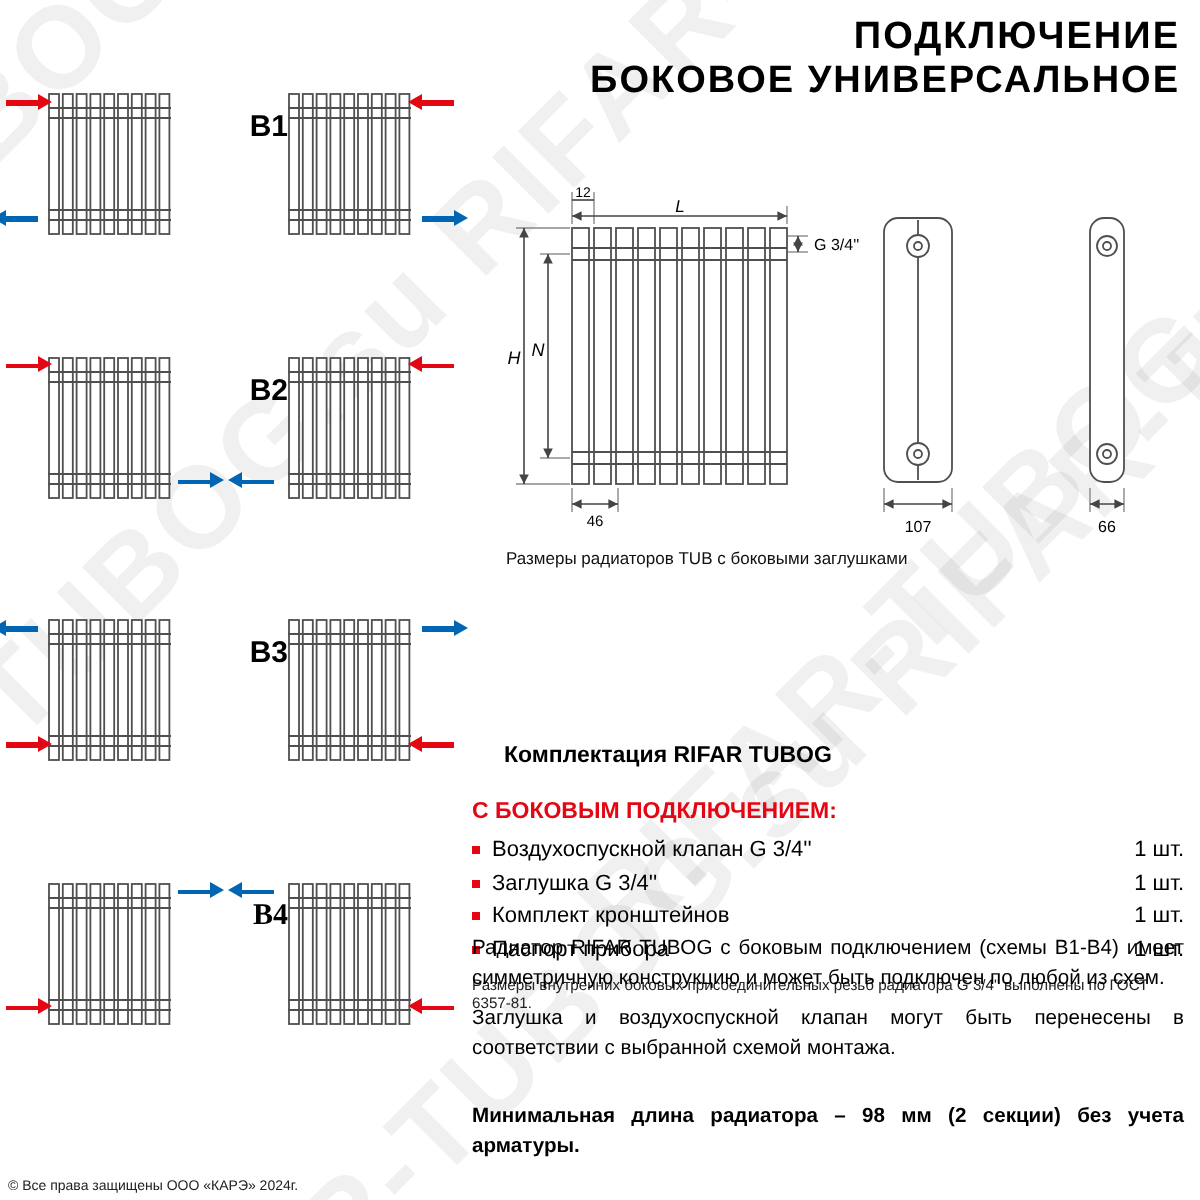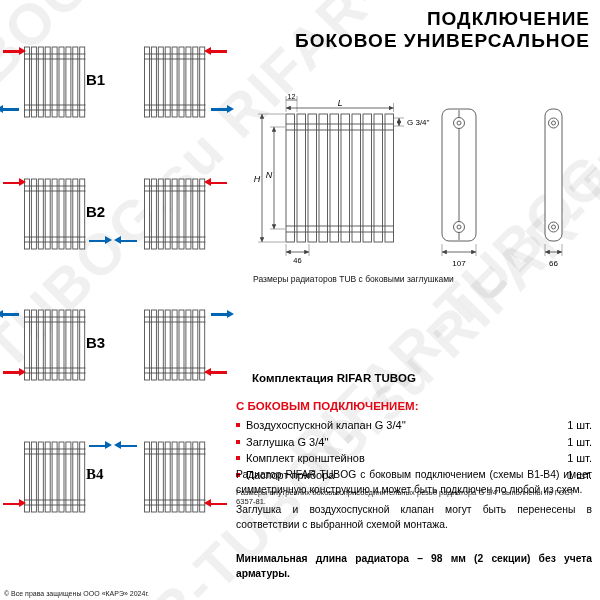--- a/index.html
+++ b/index.html
@@ -13,21 +13,21 @@
 
   
   #title{position:absolute;top:8px;right:10px;text-align:right;font-weight:bold;
          font-size:19px;line-height:1.18;letter-spacing:1px}
 
   
   #schemes{position:absolute;left:0;top:0;width:235px;height:580px}
   .scheme-row{position:absolute;left:0;width:232px;height:78px}
   .rad{position:absolute;top:2px;width:62px;height:72px}
   .rad1{left:24px}.rad2{left:144px}
-  .scheme-label{position:absolute;left:86px;top:27px;width:58px;text-align:left;
+  .scheme-label{position:absolute;left:86px;top:11px;width:58px;text-align:right;
                 font-weight:bold;font-size:15px}
   .arr{position:absolute;width:16px;height:2.5px}
   .arr.red{background:var(--red,#e30613);color:var(--red,#e30613)}
   .arr.blue{background:var(--blue,#0066b3);color:var(--blue,#0066b3)}
   .arr::after{content:"";position:absolute;top:50%;margin-top:-4.5px;width:0;height:0;border-style:solid}
   .arr.dir-right::after{right:-7px;border-width:4.5px 0 4.5px 7px;
         border-color:transparent transparent transparent currentColor}
   .arr.dir-left::after{left:-7px;border-width:4.5px 7px 4.5px 0;
         border-color:transparent currentColor transparent transparent}
 

